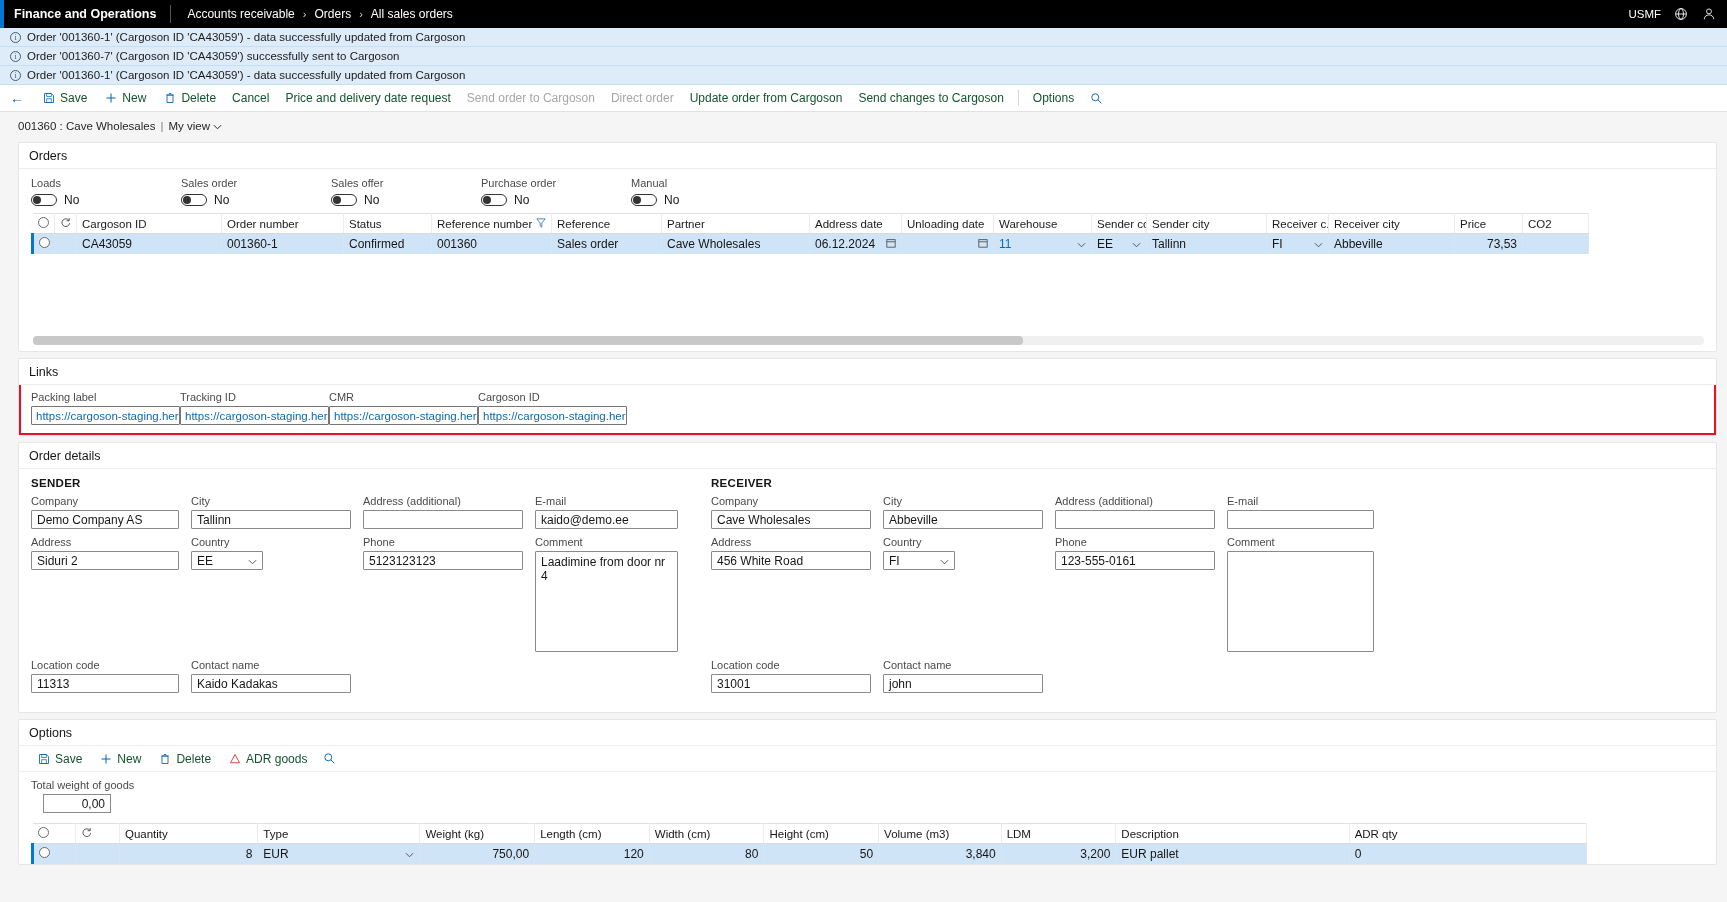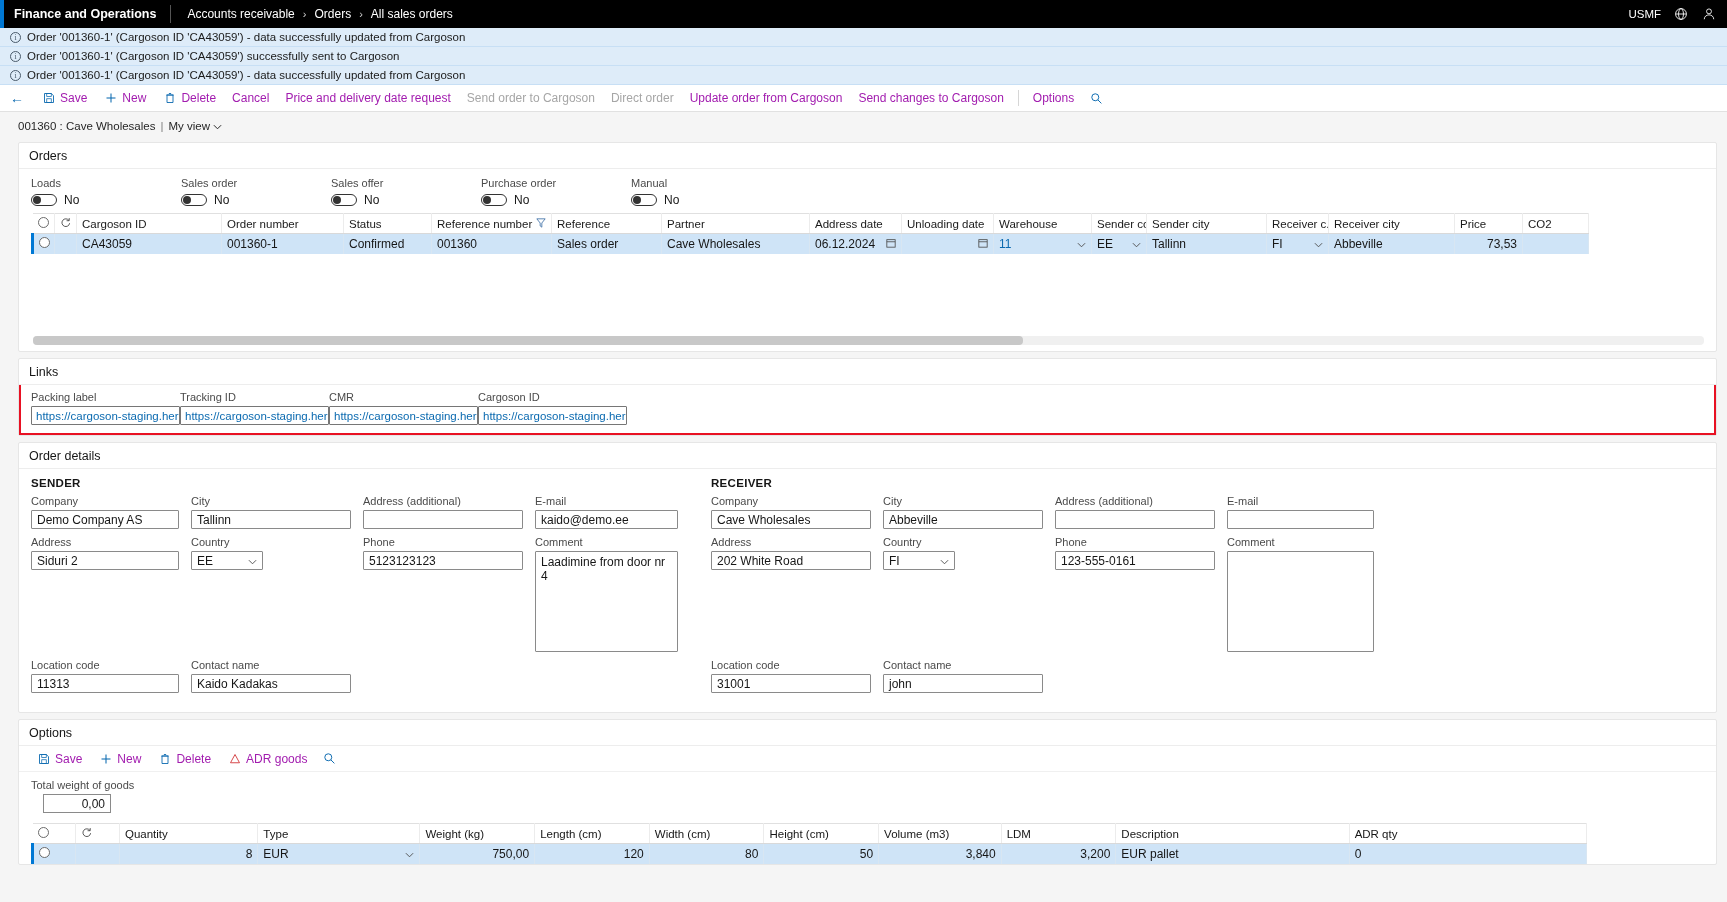--- a/index.html
+++ b/index.html
@@ -46,21 +46,21 @@
     font-family: "Liberation Serif", serif; flex: none;
   }
 
   
   .toolbar {
     height: 27px; background: #fff; border-bottom: 1px solid #e1e1e1;
     display: flex; align-items: center; padding: 0 8px; gap: 2px;
   }
   .tb-btn {
     display: inline-flex; align-items: center; gap: 3px;
-    padding: 3px 7px; font-size: 12px; color: #a21caf; white-space: nowrap;
+    padding: 3px 7px; font-size: 12px; color: #14532d; white-space: nowrap;
     cursor: default;
   }
   .tb-btn.disabled { color: #a6a6a6; }
   .tb-sep { width: 1px; height: 16px; background: #d6d6d6; margin: 0 5px; }
   .back-arrow { font-size: 14px; color: #0b6ab0; padding: 0 8px 0 2px; }
 
   
   .page-head { padding: 8px 16px 4px 18px; background: #f5f5f5; }
   .caption-row { font-size: 11.5px; color: #262626; display: flex; align-items: center; gap: 5px; }
   .caption-sep { color: #808080; }
@@ -214,21 +214,21 @@
   </div>
 </div>
 
 <div>
   <div class="msgbar">
     <span class="info-i">i</span>
     <span>Order '001360-1' (Cargoson ID 'CA43059') - data successfully updated from Cargoson</span>
   </div>
   <div class="msgbar">
     <span class="info-i">i</span>
-    <span>Order '001360-1' (Cargoson ID 'CA43059') successfully sent to Cargoson</span>
+    <span>Order '001360-7' (Cargoson ID 'CA43059') successfully sent to Cargoson</span>
   </div>
   <div class="msgbar">
     <span class="info-i">i</span>
     <span>Order '001360-1' (Cargoson ID 'CA43059') - data successfully updated from Cargoson</span>
   </div>
 </div>
 
 <div class="toolbar">
   <span class="back-arrow">←</span>
   <span class="tb-btn">
@@ -570,21 +570,21 @@
           <div class="fld-label">Address (additional)</div>
           <div class="in"></div>
         </div>
         <div class="fieldbox od-col" style="width:172px">
           <div class="fld-label">E-mail</div>
           <div class="in" style="width:147px"></div>
         </div>
 
         <div class="fieldbox od-col" style="width:172px">
           <div class="fld-label">Address</div>
-          <div class="in">202 White Road</div>
+          <div class="in">456 White Road</div>
         </div>
         <div class="fieldbox od-col" style="width:172px">
           <div class="fld-label">Country</div>
           <div class="in select" style="width:72px">
             <span>FI</span>
             <span>
               <svg width="9" height="6" viewBox="0 0 10 6">
                   <path d="M1 1l4 4 4-4" fill="none" stroke="#4a4a4a" stroke-width="1"></path>
                 </svg>
             </span>

